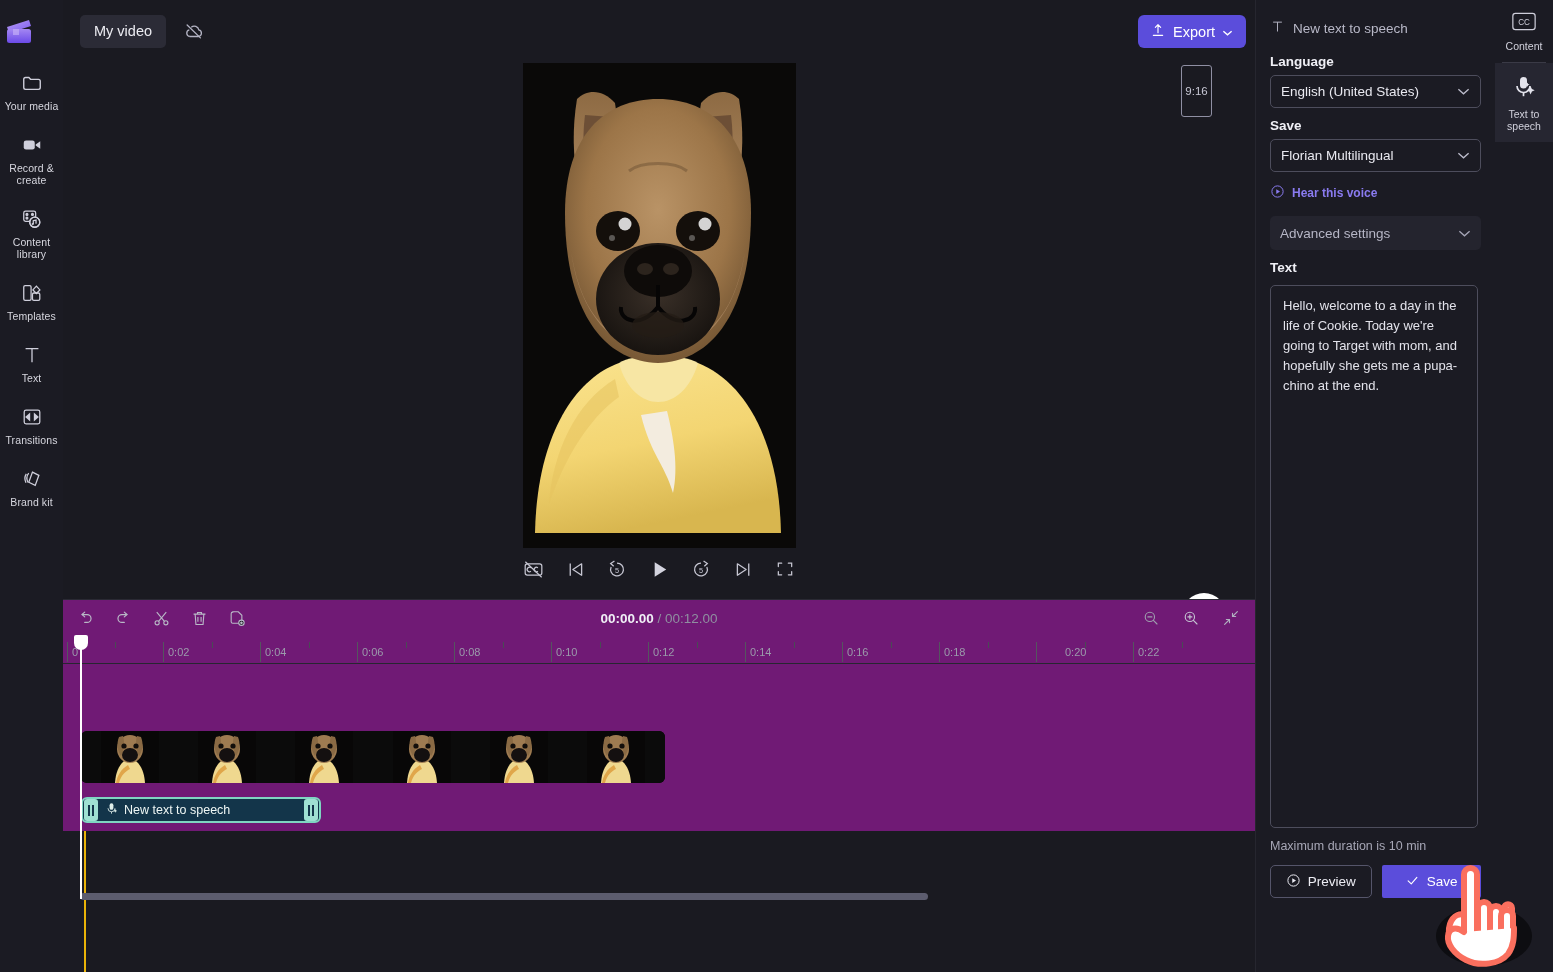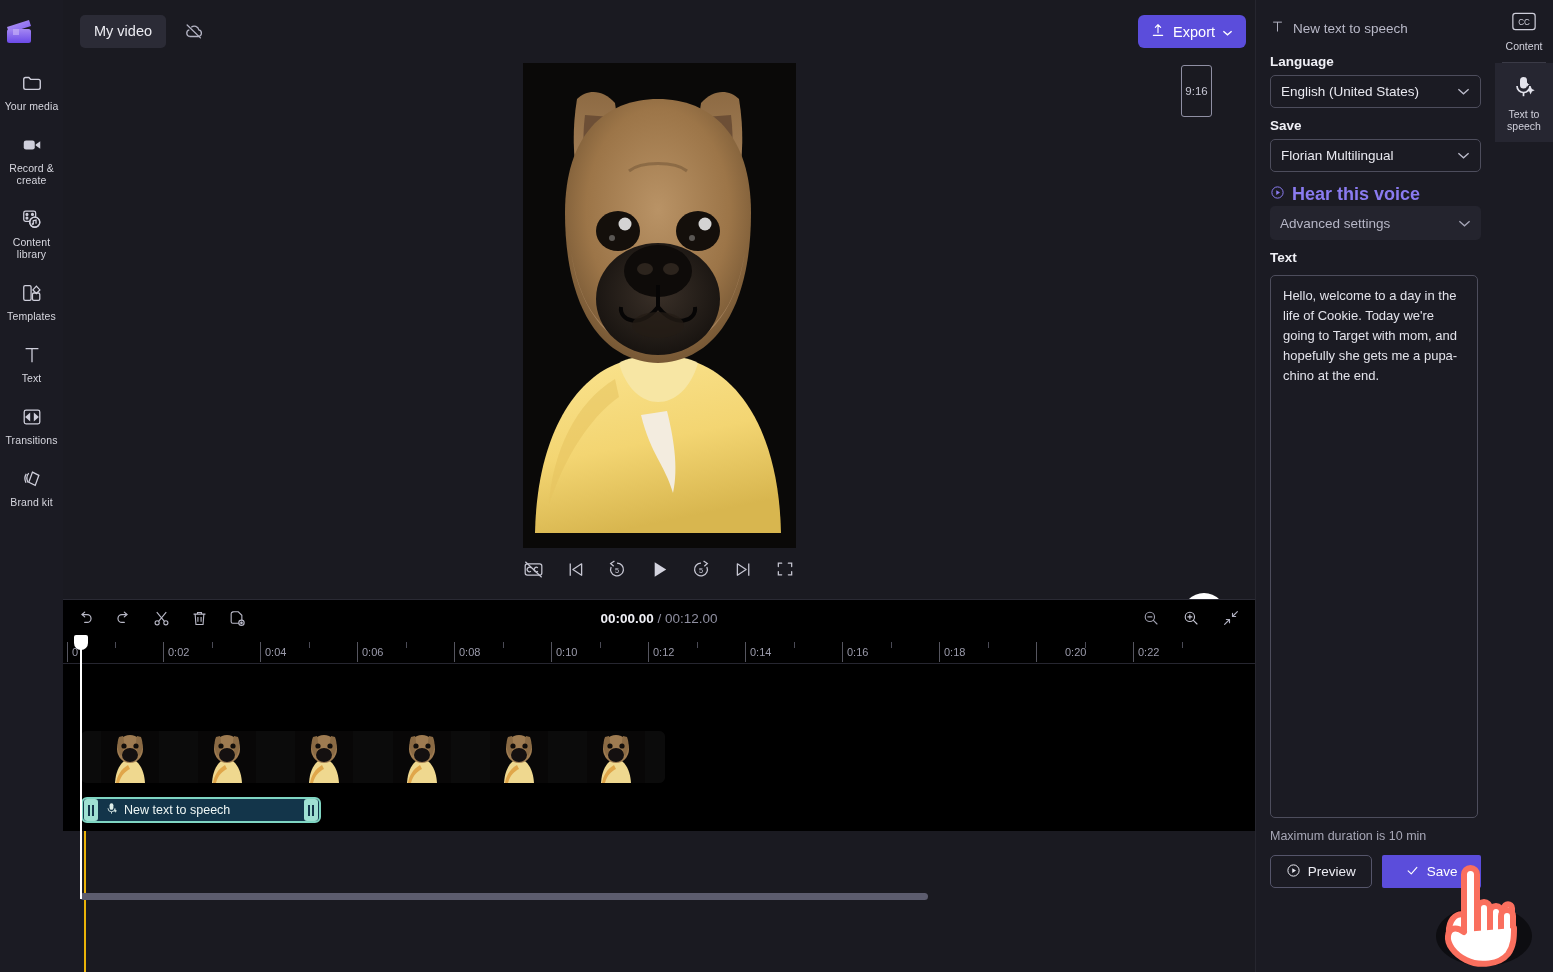--- a/index.html
+++ b/index.html
@@ -124,21 +124,21 @@
     width: 52px; height: 22px;
     background: #24242e; border-radius: 7px 7px 0 0;
     display: flex; align-items: flex-start; justify-content: center;
     padding-top: 3px; cursor: pointer;
   }
 
   
   #timeline {
     position: absolute; left: 63px; top: 599px;
     width: 1192px; height: 232px;
-    background: #000000;
+    background: #701a75;
     border-top: 1px solid #2a2a34;
   }
   #tl-toolbar {
     position: absolute; left: 0; top: 0;
     width: 1192px; height: 40px;
     display: flex; align-items: center;
   }
   .tl-icon {
     width: 32px; height: 32px; margin-left: 6px;
     display: flex; align-items: center; justify-content: center;
@@ -242,22 +242,22 @@
     margin-top: 10px; margin-bottom: 6px;
   }
   .rp-select {
     height: 33px; border: 1px solid #4d4d5c; border-radius: 5px;
     display: flex; align-items: center; justify-content: space-between;
     padding: 8px 10px; color: #e9e9f0; font-size: 13.5px; cursor: pointer;
     background: transparent;
   }
   #hear-voice {
     display: flex; align-items: center; gap: 7px;
-    margin-top: 12px; margin-bottom: 1px;
-    color: #8a7bf0; font-size: 18px; font-weight: bold; cursor: pointer;
+    margin-top: 12px; margin-bottom: 14px;
+    color: #8a7bf0; font-size: 12px; font-weight: bold; cursor: pointer;
   }
   #advanced {
     height: 34px; background: #24242e; border-radius: 5px;
     display: flex; align-items: center; justify-content: space-between;
     padding: 0 10px; color: #b6b6c6; font-size: 13.5px; cursor: pointer;
   }
   #tts-text {
     margin-top: 4px; width: 208px; height: 543px;
     border: 1px solid #4d4d5c; border-radius: 5px;
     background: transparent; color: #e2e2ea;

